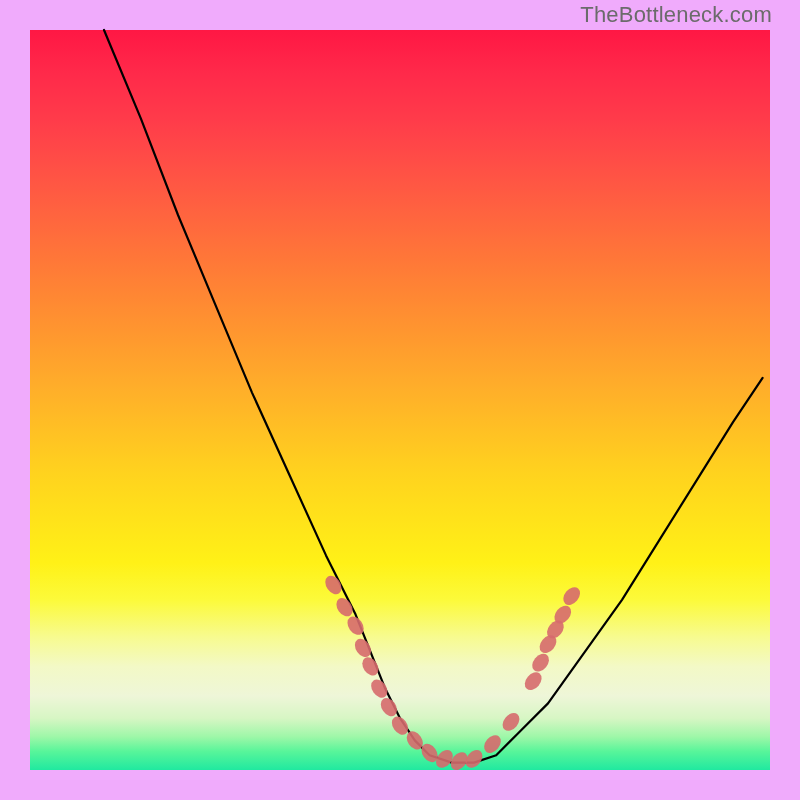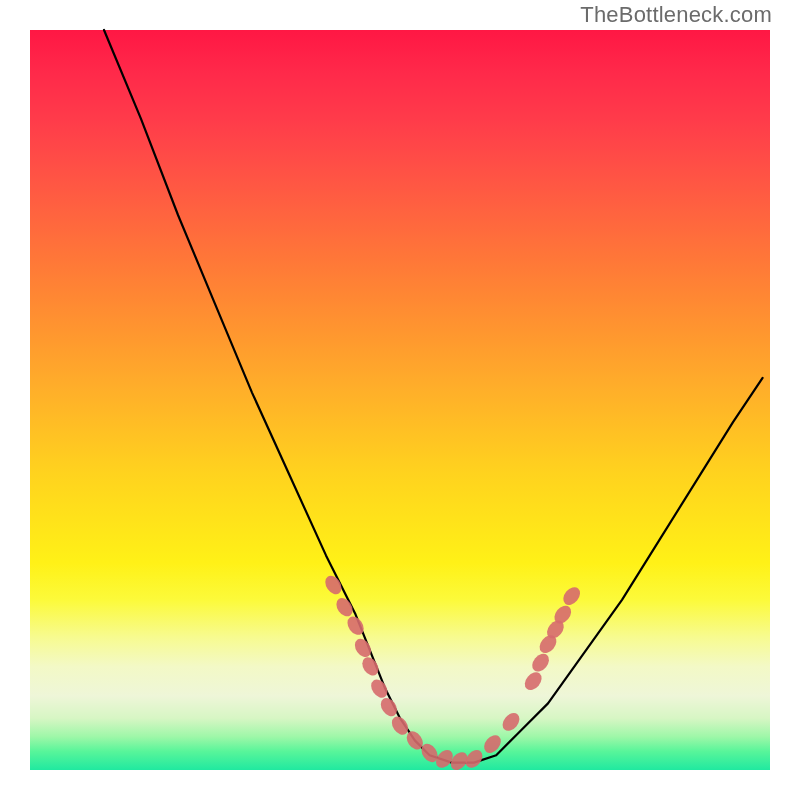--- a/index.html
+++ b/index.html
@@ -8,21 +8,21 @@
     width: 800px;
     height: 800px;
     overflow: hidden;
     background: #000;
     font-family: Arial, Helvetica, sans-serif;
   }
   .frame {
     position: relative;
     width: 800px;
     height: 800px;
-    background: #ffffff;
+    background: #f0abfc;
   }
   .plot {
     position: absolute;
     left: 30px;
     top: 30px;
     width: 740px;
     height: 740px;
     
     background: linear-gradient(
       to bottom,

